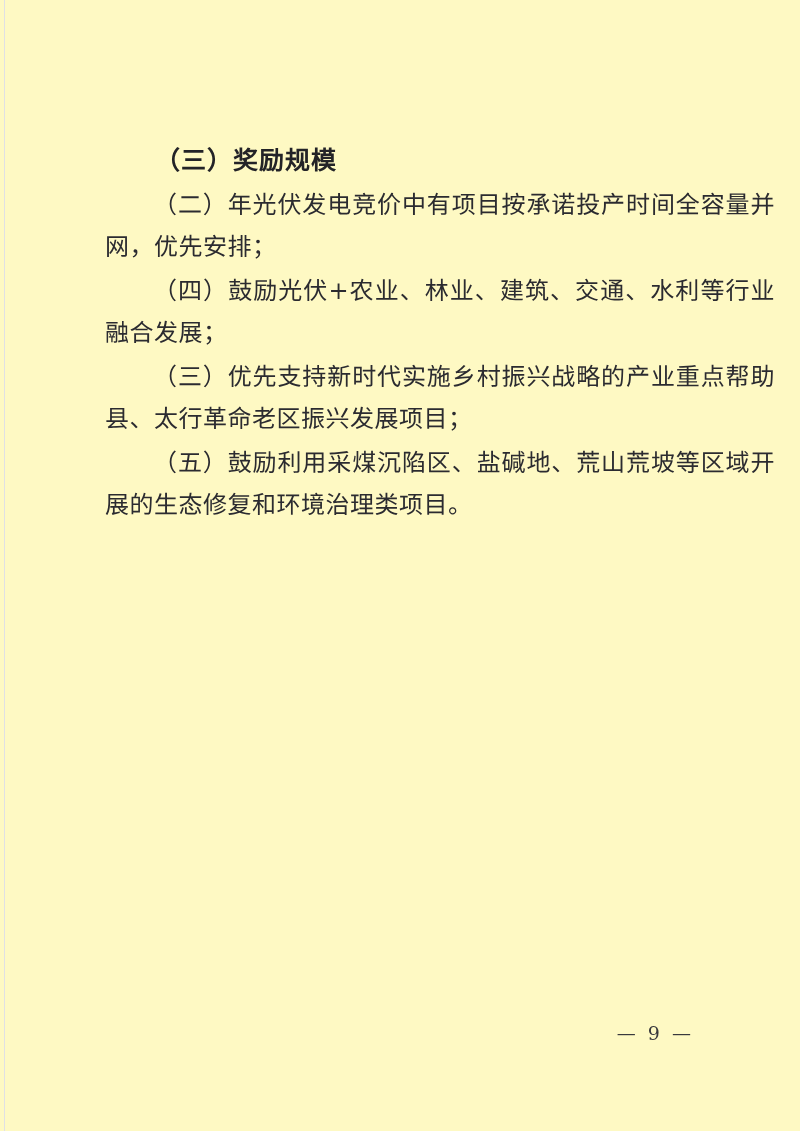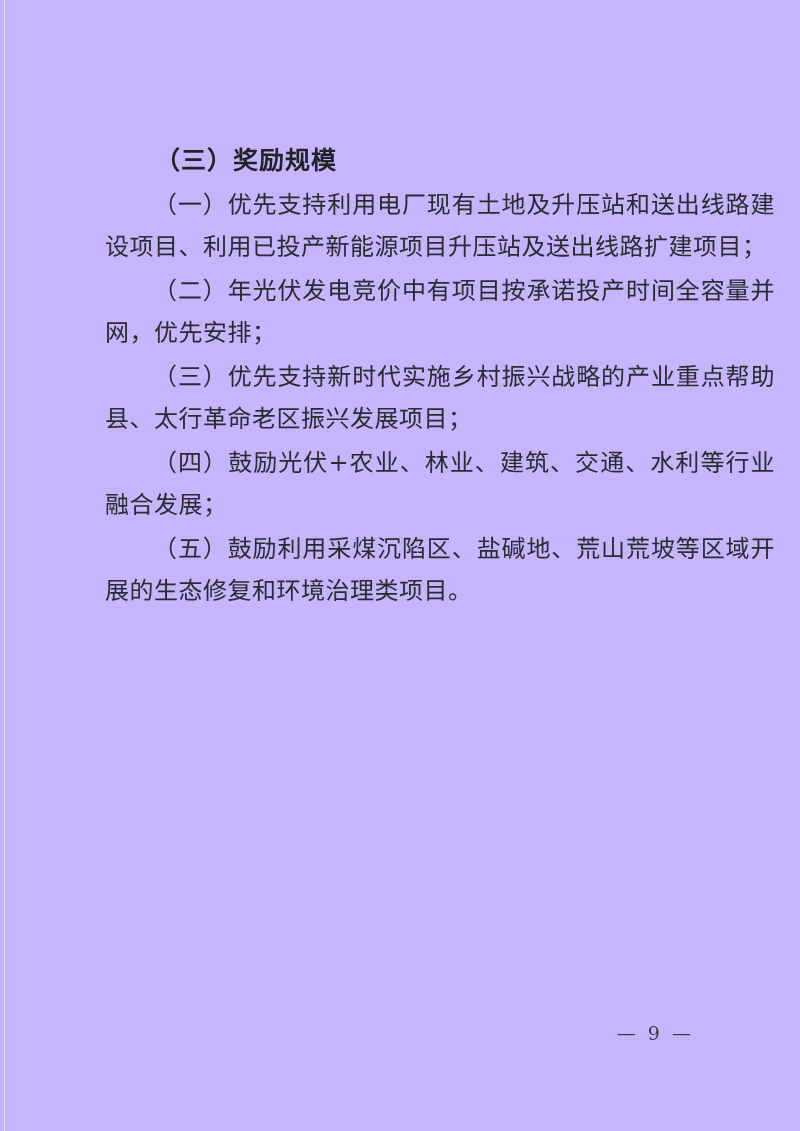--- a/index.html
+++ b/index.html
@@ -4,21 +4,21 @@
 <style>
   html, body {
     margin: 0;
     padding: 0;
     background: #ffffff;
   }
   .page {
     position: relative;
     width: 800px;
     height: 1131px;
-    background: #c4b5fd;
+    background: #fef9c3;
     overflow: hidden;
     font-family: "DejaVu Serif", "Liberation Serif", serif;
   }
   
   .scan-edge {
     position: absolute;
     left: 4px;
     top: 0;
     width: 1px;
     height: 100%;
@@ -64,27 +64,26 @@
 
   <div class="scan-edge"></div>
 
   <div class="content">
 
     <h2 class="doc-heading">（三）奖励规模</h2>
 
 
 
 
-    <p class="doc-para">（一）优先支持利用电厂现有土地及升压站和送出线路建设项目、利用已投产新能源项目升压站及送出线路扩建项目；</p>
 
     <p class="doc-para">（二）年光伏发电竞价中有项目按承诺投产时间全容量并网，优先安排；</p>
 
+    <p class="doc-para">（四）鼓励光伏+农业、林业、建筑、交通、水利等行业融合发展；</p>
+
     <p class="doc-para">（三）优先支持新时代实施乡村振兴战略的产业重点帮助县、太行革命老区振兴发展项目；</p>
-
-    <p class="doc-para">（四）鼓励光伏+农业、林业、建筑、交通、水利等行业融合发展；</p>
 
     <p class="doc-para">（五）鼓励利用采煤沉陷区、盐碱地、荒山荒坡等区域开展的生态修复和环境治理类项目。</p>
 
   </div>
 
   <div class="page-number">— 9 —</div>
 
 </div>
 
 </body></html>

